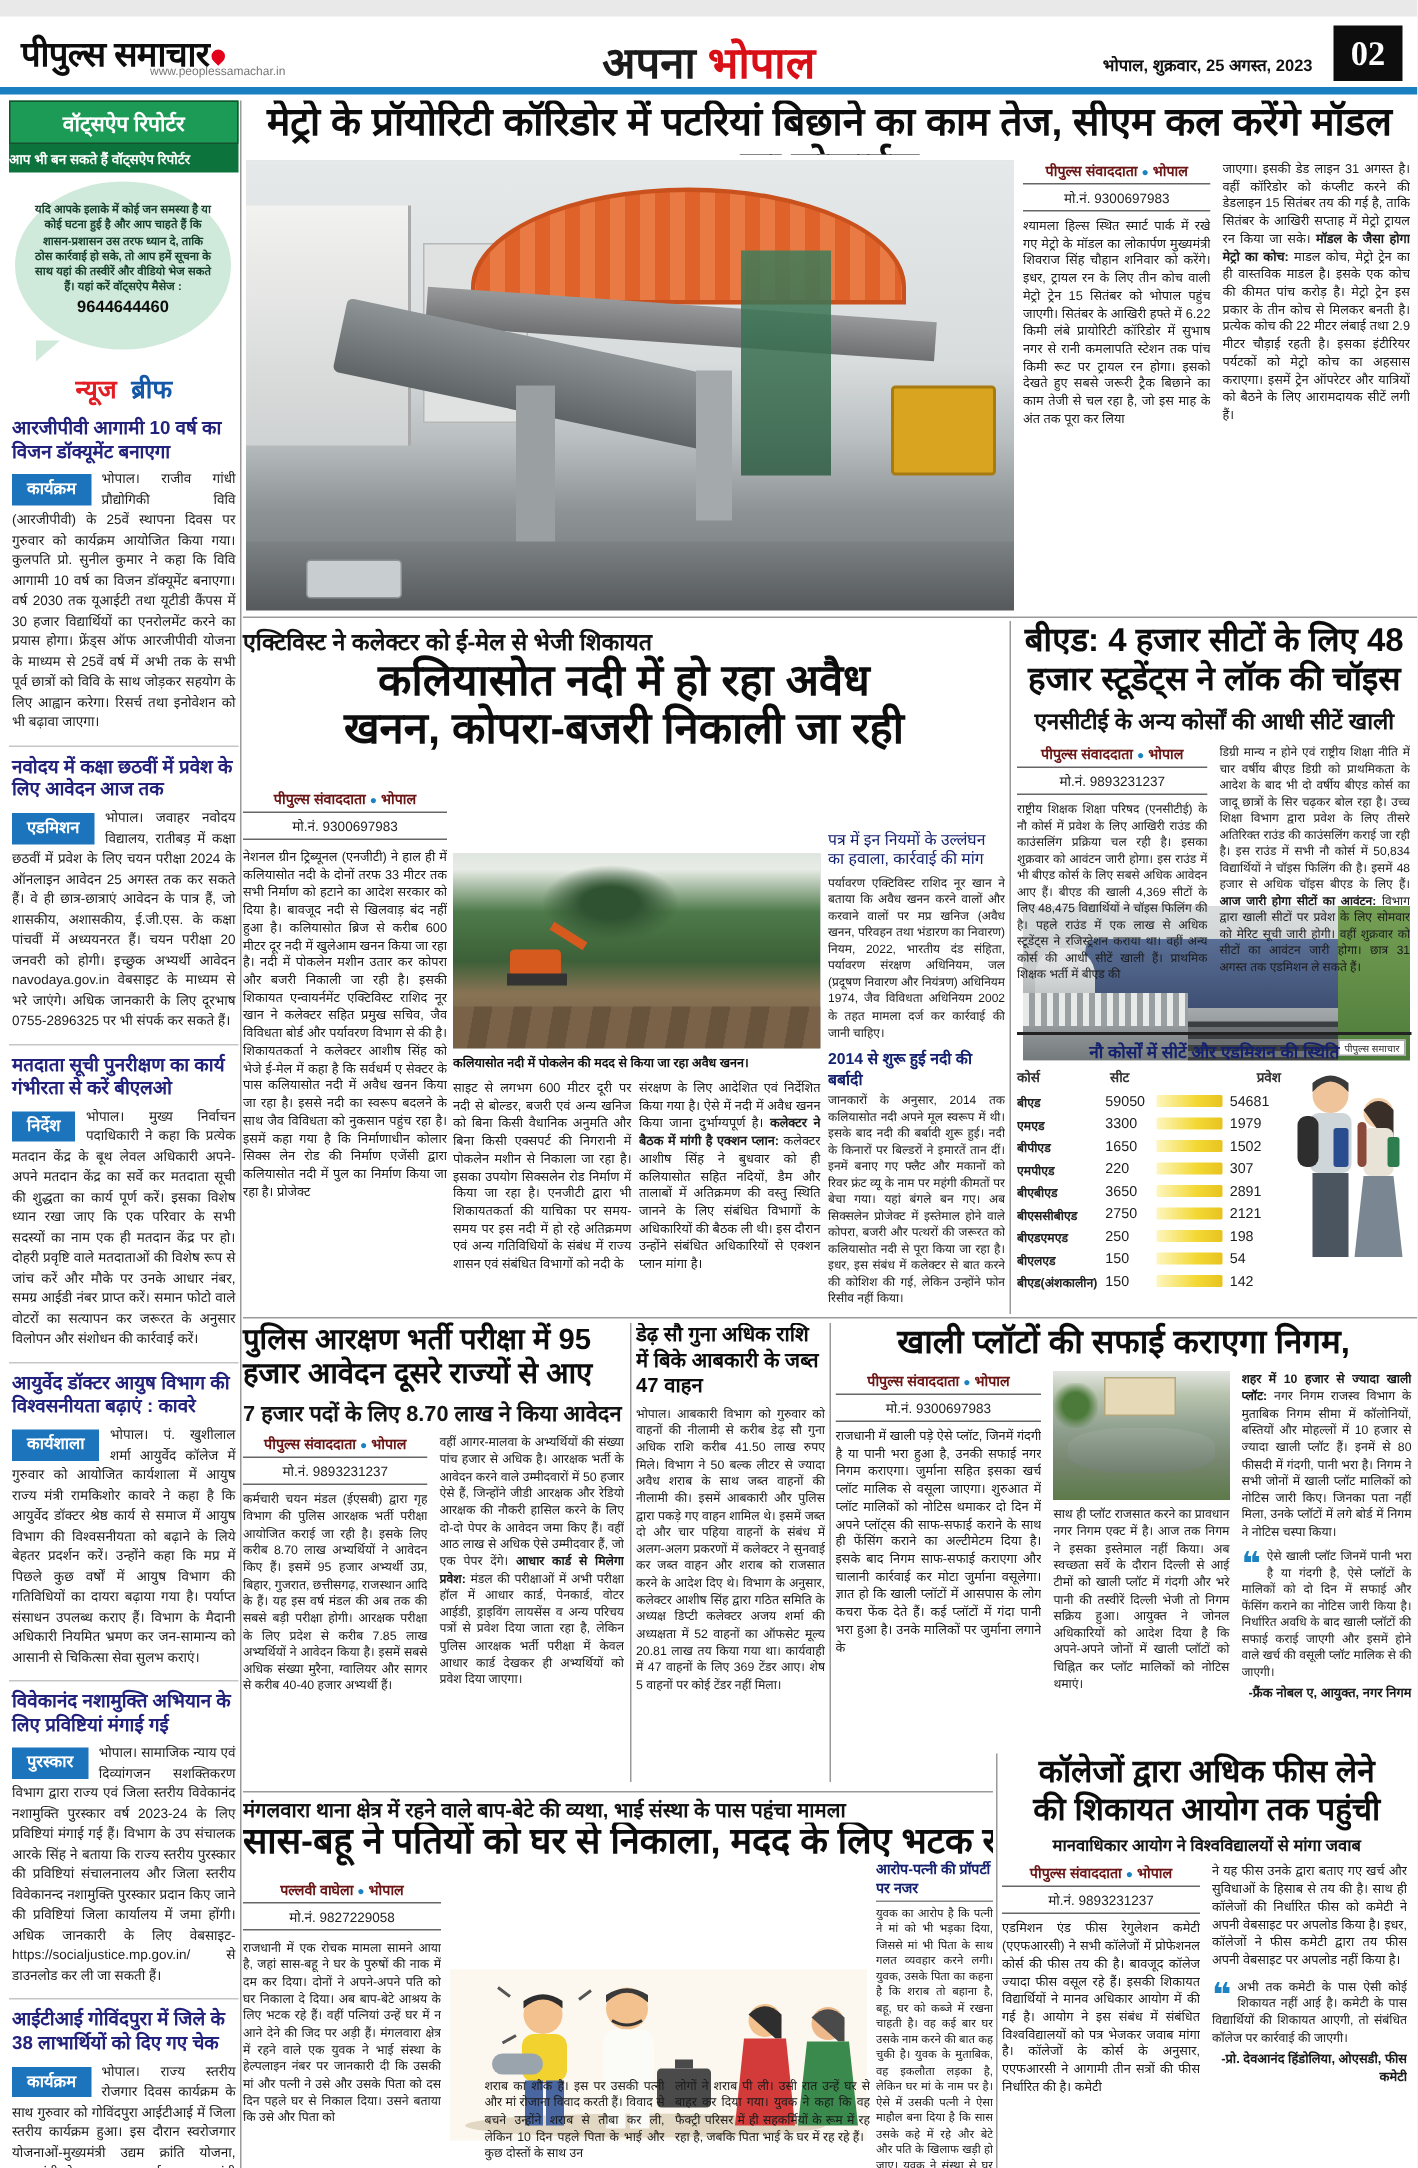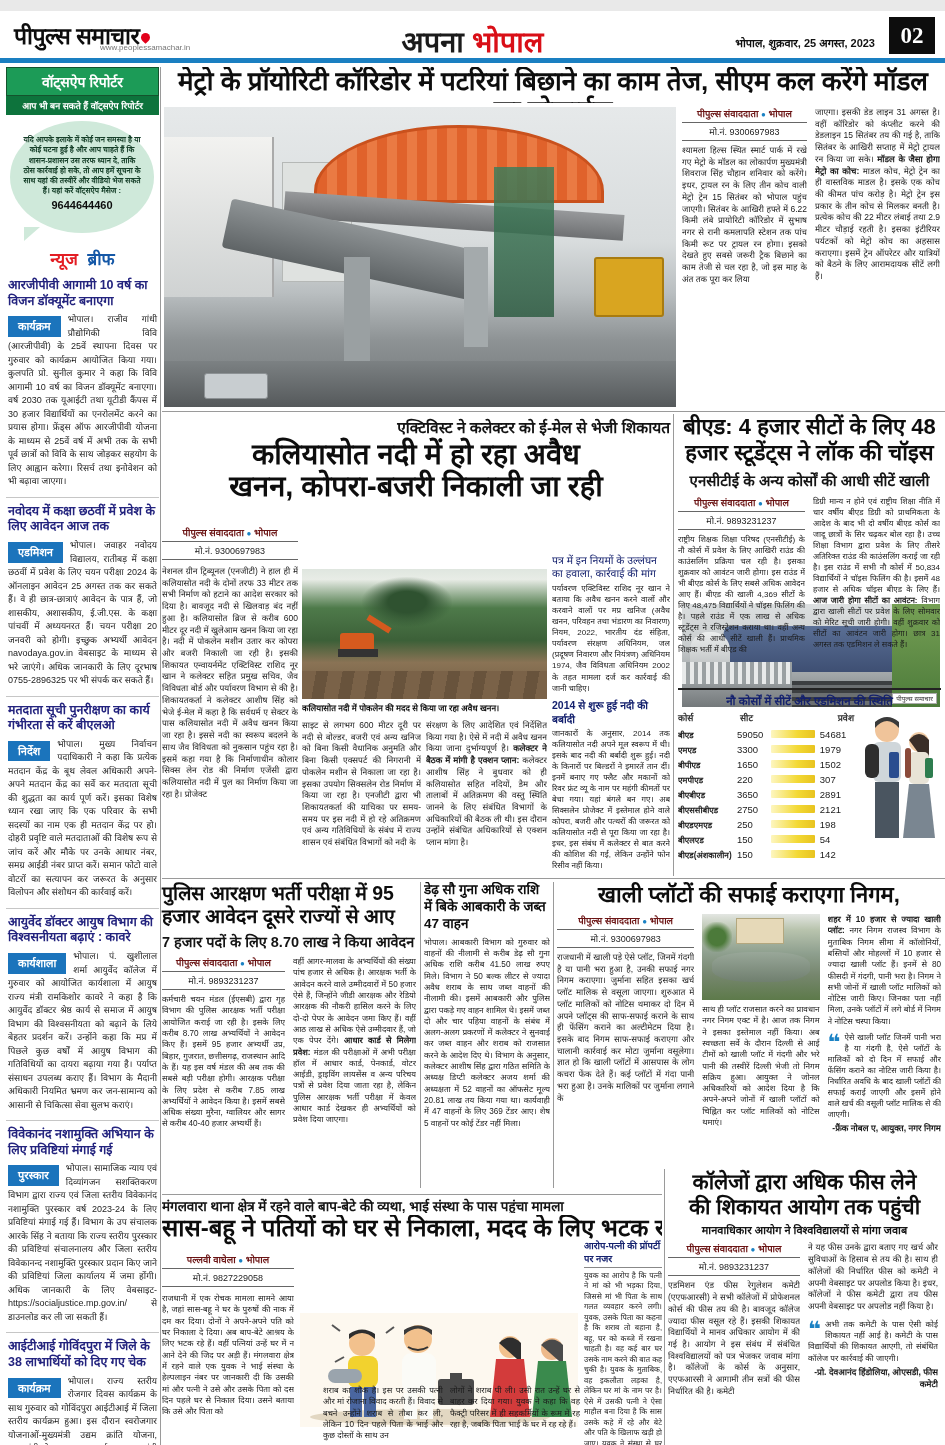--- a/index.html
+++ b/index.html
@@ -15,37 +15,37 @@
   .edition .red{color:#d90f17}
   .dateline{font-weight:bold;font-size:11px;color:#111;white-space:nowrap}
   .pagenum{background:#0d0d0d;color:#fff;font-weight:bold;font-size:23px;display:flex;align-items:center;justify-content:center;font-family:"Liberation Serif","DejaVu Serif",serif}
   .bluebar{background:#1a7fc1}
   
   .hrule{background:#9a9a9a;height:1px}
   .vrule{background:#9a9a9a;width:1px}
   
   .sb{left:6px;top:56px;width:153px}
   .ws-head{background:#1c9b57;border:1px solid #14532d;color:#fff;font-weight:bold;font-size:14px;text-align:center;padding:4px 0}
-  .ws-sub{background:#0d733c;color:#fff;font-weight:bold;font-size:9px;text-align:center;padding:3px 0}
+  .ws-sub{background:#0d733c;color:#fff;font-weight:bold;font-size:9px;text-align:left;padding:3px 0}
   .bubble-wrap{position:relative;height:128px;padding:6px 4px 0}
   .bubble{position:relative;background:#cfe9da;border-radius:50%;width:144px;height:112px;padding:14px 12px;text-align:center}
   .bubble:after{content:"";position:absolute;left:14px;bottom:-8px;width:0;height:0;border-left:16px solid #cfe9da;border-bottom:14px solid transparent}
   .bubble-txt{font-size:7.6px;line-height:1.35;color:#17402a;font-weight:bold}
   .bubble-ph{font-size:11px;font-weight:bold;color:#0d0d0d;margin-top:2px}
   .nb-label{text-align:center;font-weight:bold;font-size:17px;padding:4px 0 2px}
   .nb-label .red{color:#e31e24}
   .nb-label .blue{color:#1558a7;margin-left:5px}
   .brief{padding:6px 2px 8px;border-bottom:1px solid #c6c6c6}
   .brief:last-child{border-bottom:none}
   .brief-head{font-weight:bold;font-size:12.5px;line-height:1.25;color:#23237e;margin-bottom:4px}
   .brief-body{font-size:9px;line-height:1.5;text-align:justify;color:#1c1c1c}
   .tag{float:left;background:#1b74bc;color:#fff;font-weight:bold;font-size:11px;padding:2px 10px;margin:3px 7px 2px 0}
   
   .hl{font-weight:bold;color:#0d0d0d;text-align:center;line-height:1.12}
-  .kicker{font-weight:bold;color:#141414;text-align:right}
+  .kicker{font-weight:bold;color:#141414;text-align:left}
   .subhead{font-weight:bold;color:#141414;text-align:center}
   .byline{ text-align:center;font-weight:bold;font-size:9.5px;color:#6b1414;border-bottom:1px solid #666;padding-bottom:2px}
   .byline .dot{color:#1b82c4;font-size:8px}
   .phline{text-align:center;font-size:9px;color:#222;border-bottom:1px solid #666;padding:2px 0}
   .bt{font-size:8.5px;line-height:1.38;text-align:justify;color:#1b1b1b}
   .lead{font-weight:bold}
   .cap{font-weight:bold;font-size:8.4px;color:#111}
   .credit{position:absolute;right:3px;bottom:3px;background:#fff;border:1px solid #aaa;font-size:6.5px;padding:0 3px;color:#333}
   .qmark{float:left;color:#1b82c4;font-size:22px;line-height:18px;font-weight:bold;margin:2px 4px 0 0}
   .qattr{text-align:right;font-weight:bold;font-size:8.6px;margin-top:2px}

